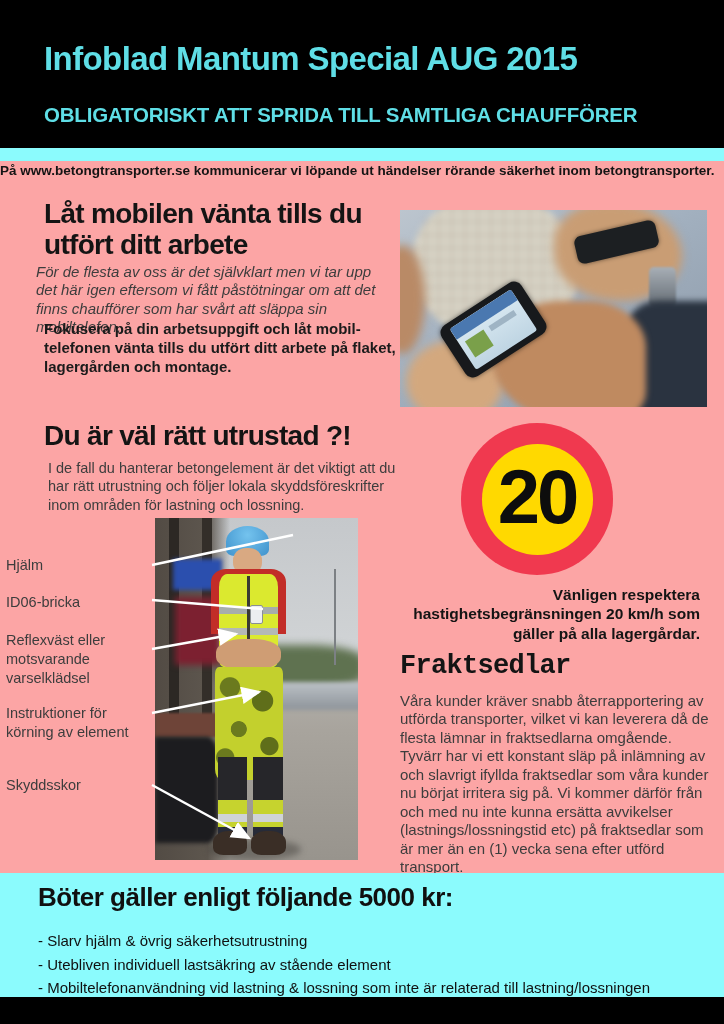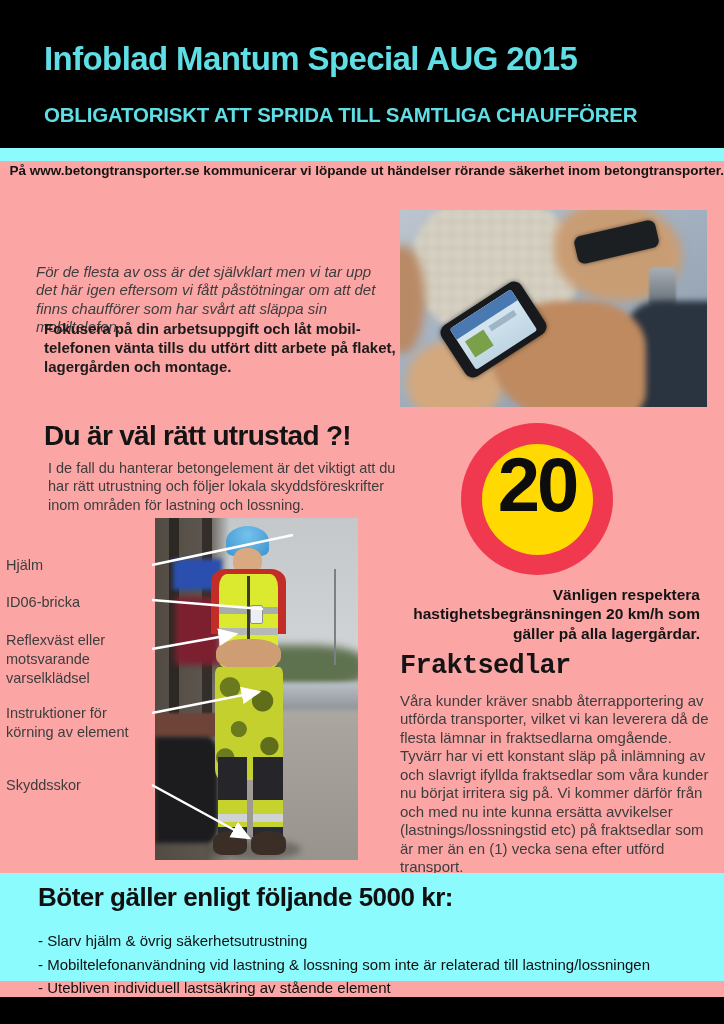--- a/index.html
+++ b/index.html
@@ -15,21 +15,21 @@
   .header-title {
     position:absolute; left:44px; top:40px; font-size:33px; font-weight:800;
     letter-spacing:-0.6px; color:#5fdee6; white-space:nowrap;
   }
   .header-subtitle {
     position:absolute; left:44px; top:103px; font-size:20.5px; font-weight:800;
     letter-spacing:-0.2px; color:#5fdee6; white-space:nowrap;
   }
   .cyan-strip { position:absolute; top:148px; left:0; width:724px; height:13px; background:#8bfbfd; }
   .info-line {
-    position:absolute; top:163px; left:0; width:724px; text-align:right;
+    position:absolute; top:163px; left:0; width:724px; text-align:left;
     font-size:13.5px; font-weight:700; color:#141414;
   }
 
   
   .mobile-heading {
     position:absolute; left:44px; top:199px; width:360px;
     font-size:28px; line-height:1.1; font-weight:800; letter-spacing:-0.7px; color:#141414;
   }
   .mobile-body {
     position:absolute; left:36px; top:263px; width:352px;
@@ -141,60 +141,61 @@
   .pw-boot-left { left:28.5%; }
   .pw-boot-right { left:47.5%; }
 
   
   .sign {
     position:absolute; left:461px; top:423px; width:152px; height:152px; border-radius:50%;
     background:#f0394f; display:flex; align-items:center; justify-content:center;
   }
   .sign-inner {
     width:111px; height:111px; border-radius:50%; background:#ffd900;
-    display:flex; justify-content:center;
+    display:flex; align-items:center; justify-content:center;
   }
   .sign-number { font-size:76px; font-weight:800; letter-spacing:-3px; color:#0d0d0d; transform:translateY(-3px); }
   .sign-caption {
     position:absolute; left:398px; top:585px; width:302px; text-align:right;
     font-size:15.5px; line-height:1.25; font-weight:800; color:#141414;
   }
 
   
   .frakt-heading {
     position:absolute; left:400px; top:651px; font-size:27px; font-weight:800;
     letter-spacing:-0.7px; color:#141414;font-family:Liberation Mono, monospace;
   }
   .frakt-body {
     position:absolute; left:400px; top:692px; width:316px;
     font-size:15px; line-height:1.23; color:#3d3d3d;
   }
 
   
-  .footer { position:absolute; left:0; top:873px; width:724px; height:108px; background:#8bfbfd; }
+  .footer { position:absolute; left:0; top:873px; width:724px; height:124px; background:#8bfbfd; }
   .footer-heading {
     position:absolute; left:38px; top:9px; font-size:26px; font-weight:800;
     letter-spacing:-0.5px; color:#101010;
   }
   .footer-items { position:absolute; left:38px; top:56px; font-size:15px; font-weight:400; color:#101010; }
   .footer-items div { line-height:1.58; }
   .bottom-bar { position:absolute; left:0; top:997px; width:724px; height:27px; background:#000; }
 </style>
 </head>
 <body>
 
 <div class="page">
 
   <div class="header">
     <div class="header-title">Infoblad Mantum Special AUG 2015</div>
     <div class="header-subtitle">OBLIGATORISKT ATT SPRIDA TILL SAMTLIGA CHAUFFÖRER</div>
   </div>
   <div class="cyan-strip"></div>
   <div class="info-line">På www.betongtransporter.se kommunicerar vi löpande ut händelser rörande säkerhet inom betongtransporter.</div>
 
+  <div class="mobile-heading">Låt mobilen vänta tills du utfört ditt arbete</div>
   <div class="mobile-body">För de flesta av oss är det självklart men vi tar upp det här igen eftersom vi fått påstötningar om att det finns chaufförer som har svårt att släppa sin mobiltelefon.</div>
   <div class="mobile-body-bold">Fokusera på din arbetsuppgift och låt mobil­telefonen vänta tills du utfört ditt arbete på flaket, lagergården och montage.</div>
 
   <div class="photo-phones">
     <div class="pp-shirt"></div>
     <div class="pp-arm-left"></div>
     <div class="pp-hand-top"></div>
     <div class="pp-phone-top"></div>
     <div class="pp-watch"></div>
     <div class="pp-dark-right"></div>
@@ -267,19 +268,19 @@
   </div>
   <div class="sign-caption">Vänligen respektera hastighetsbegränsningen 20 km/h som gäller på alla lagergårdar.</div>
 
   <div class="frakt-heading">Fraktsedlar</div>
   <div class="frakt-body">Våra kunder kräver snabb återrapportering av utförda transporter, vilket vi kan leverera då de flesta lämnar in fraktsedlarna omgående. Tyvärr har vi ett konstant släp på inlämning av och slavrigt ifyllda fraktsedlar som våra kunder nu börjat irritera sig på. Vi kommer därför från och med nu inte kunna ersätta avvikelser (lastnings/lossningstid etc) på fraktsedlar som är mer än en (1) vecka sena efter utförd transport.</div>
 
   <div class="footer">
     <div class="footer-heading">Böter gäller enligt följande 5000 kr:</div>
     <div class="footer-items">
       <div>- Slarv hjälm &amp; övrig säkerhetsutrustning</div>
+      <div>- Utebliven individuell lastsäkring av stående element</div>
       <div>- Mobiltelefonanvändning vid lastning &amp; lossning som inte är relaterad till lastning/lossningen</div>
-      <div>- Utebliven individuell lastsäkring av stående element</div>
     </div>
   </div>
   <div class="bottom-bar"></div>
 
 </div>
 
 </body></html>

